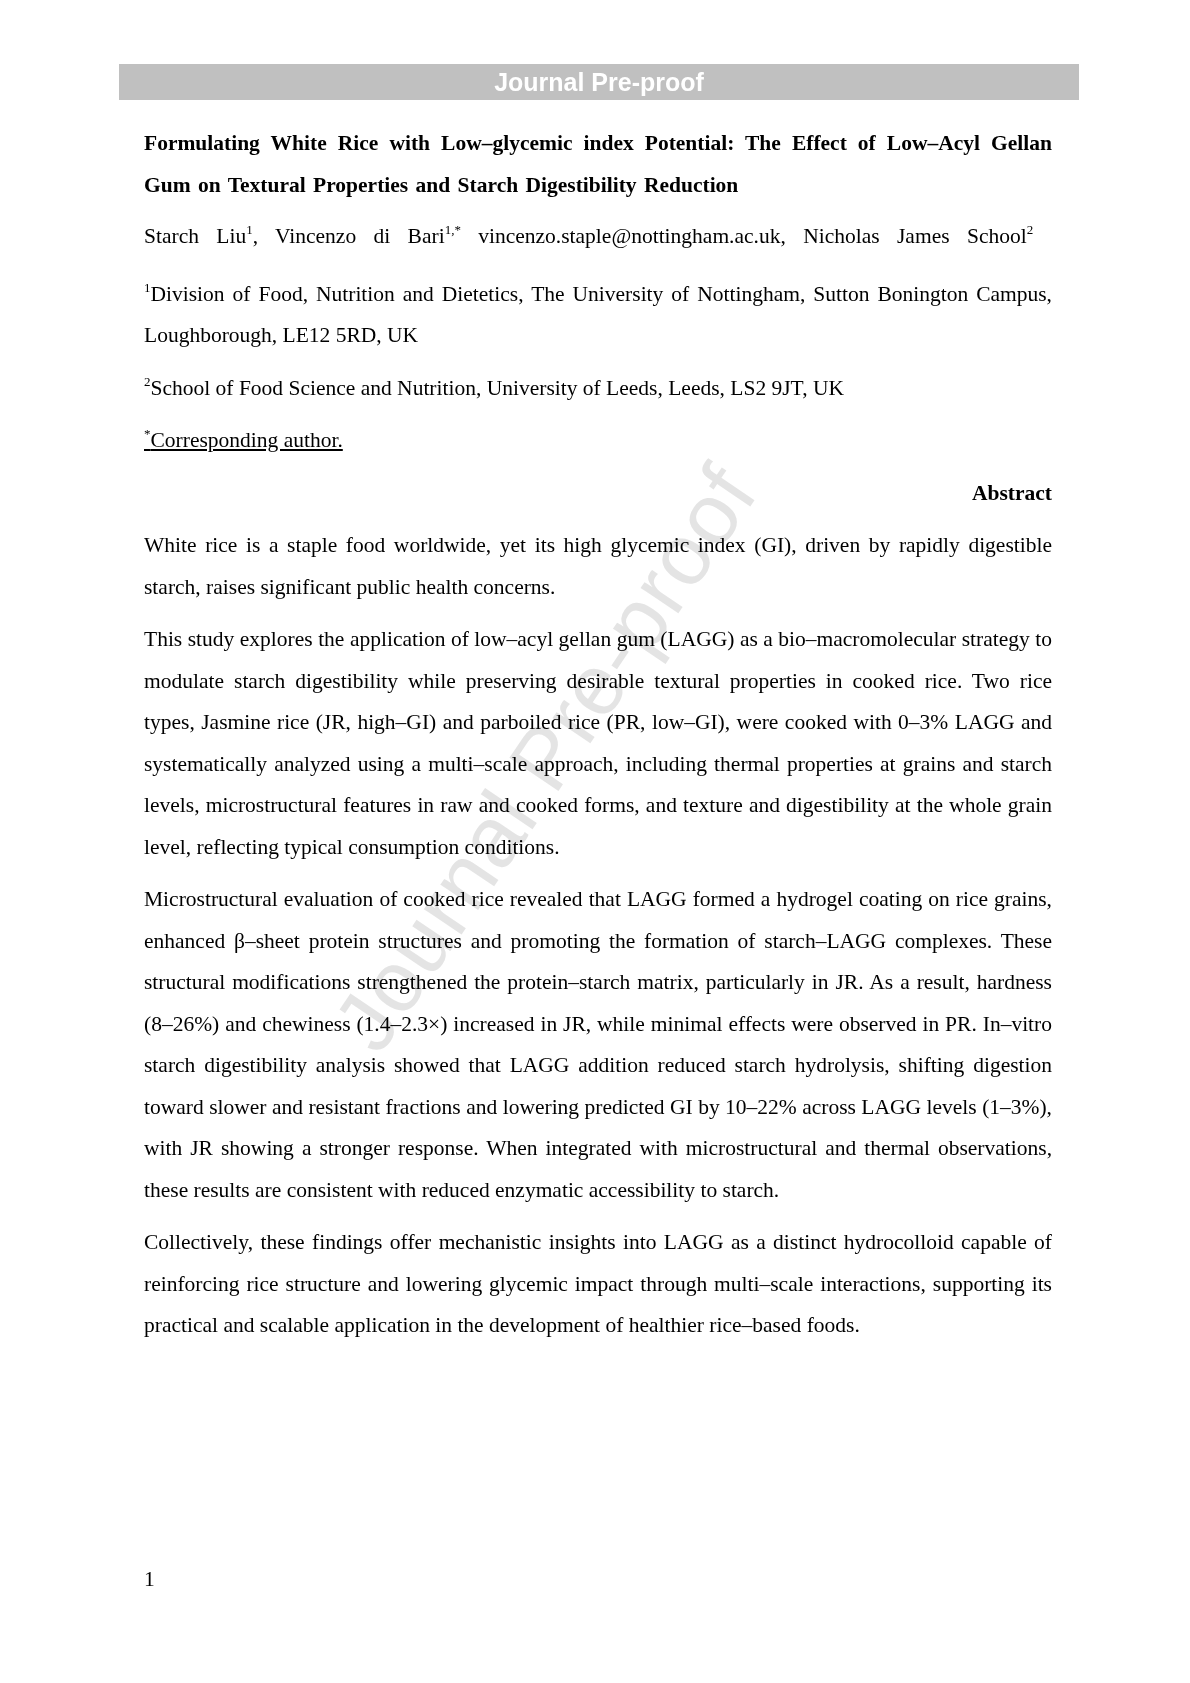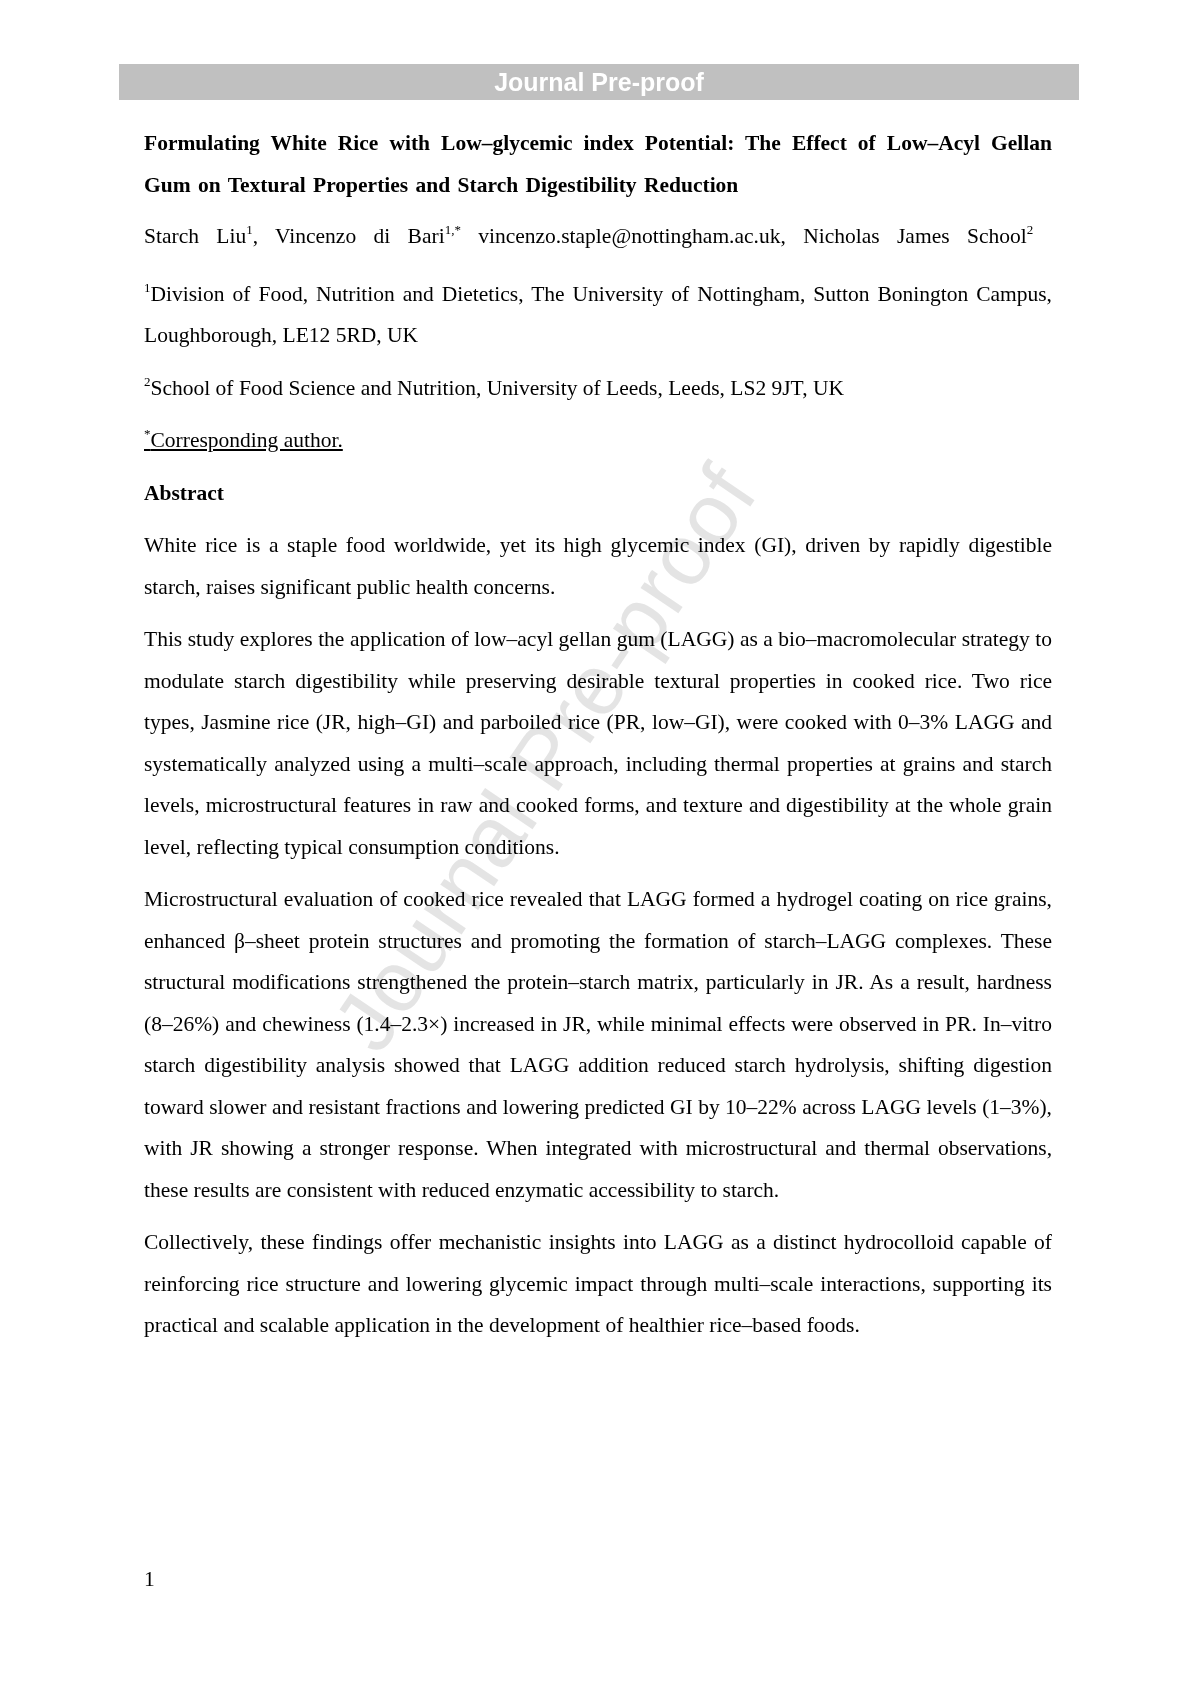--- a/index.html
+++ b/index.html
@@ -57,20 +57,21 @@
     .authors { margin-top: 10px; word-spacing: 12px; }
     .authors .email { word-spacing: 0; }
     .affil1 { margin-top: 16px; }
     .affil2 { margin-top: 11px; }
     .corr { margin-top: 11px; text-decoration: underline; }
     .abstract-heading {
       font-weight: bold;
       font-size: 21.5px;
       line-height: 41.5px;
       margin: 11px 0 0 0;
+      text-align: right;
     }
     .abs1 { margin-top: 11px; }
     .abs { margin-top: 11px; font-family: Liberation Serif, serif; }
     sup {
       font-size: 13px;
       vertical-align: 9px;
       line-height: 0;
     }
     .page-number {
       position: absolute;

